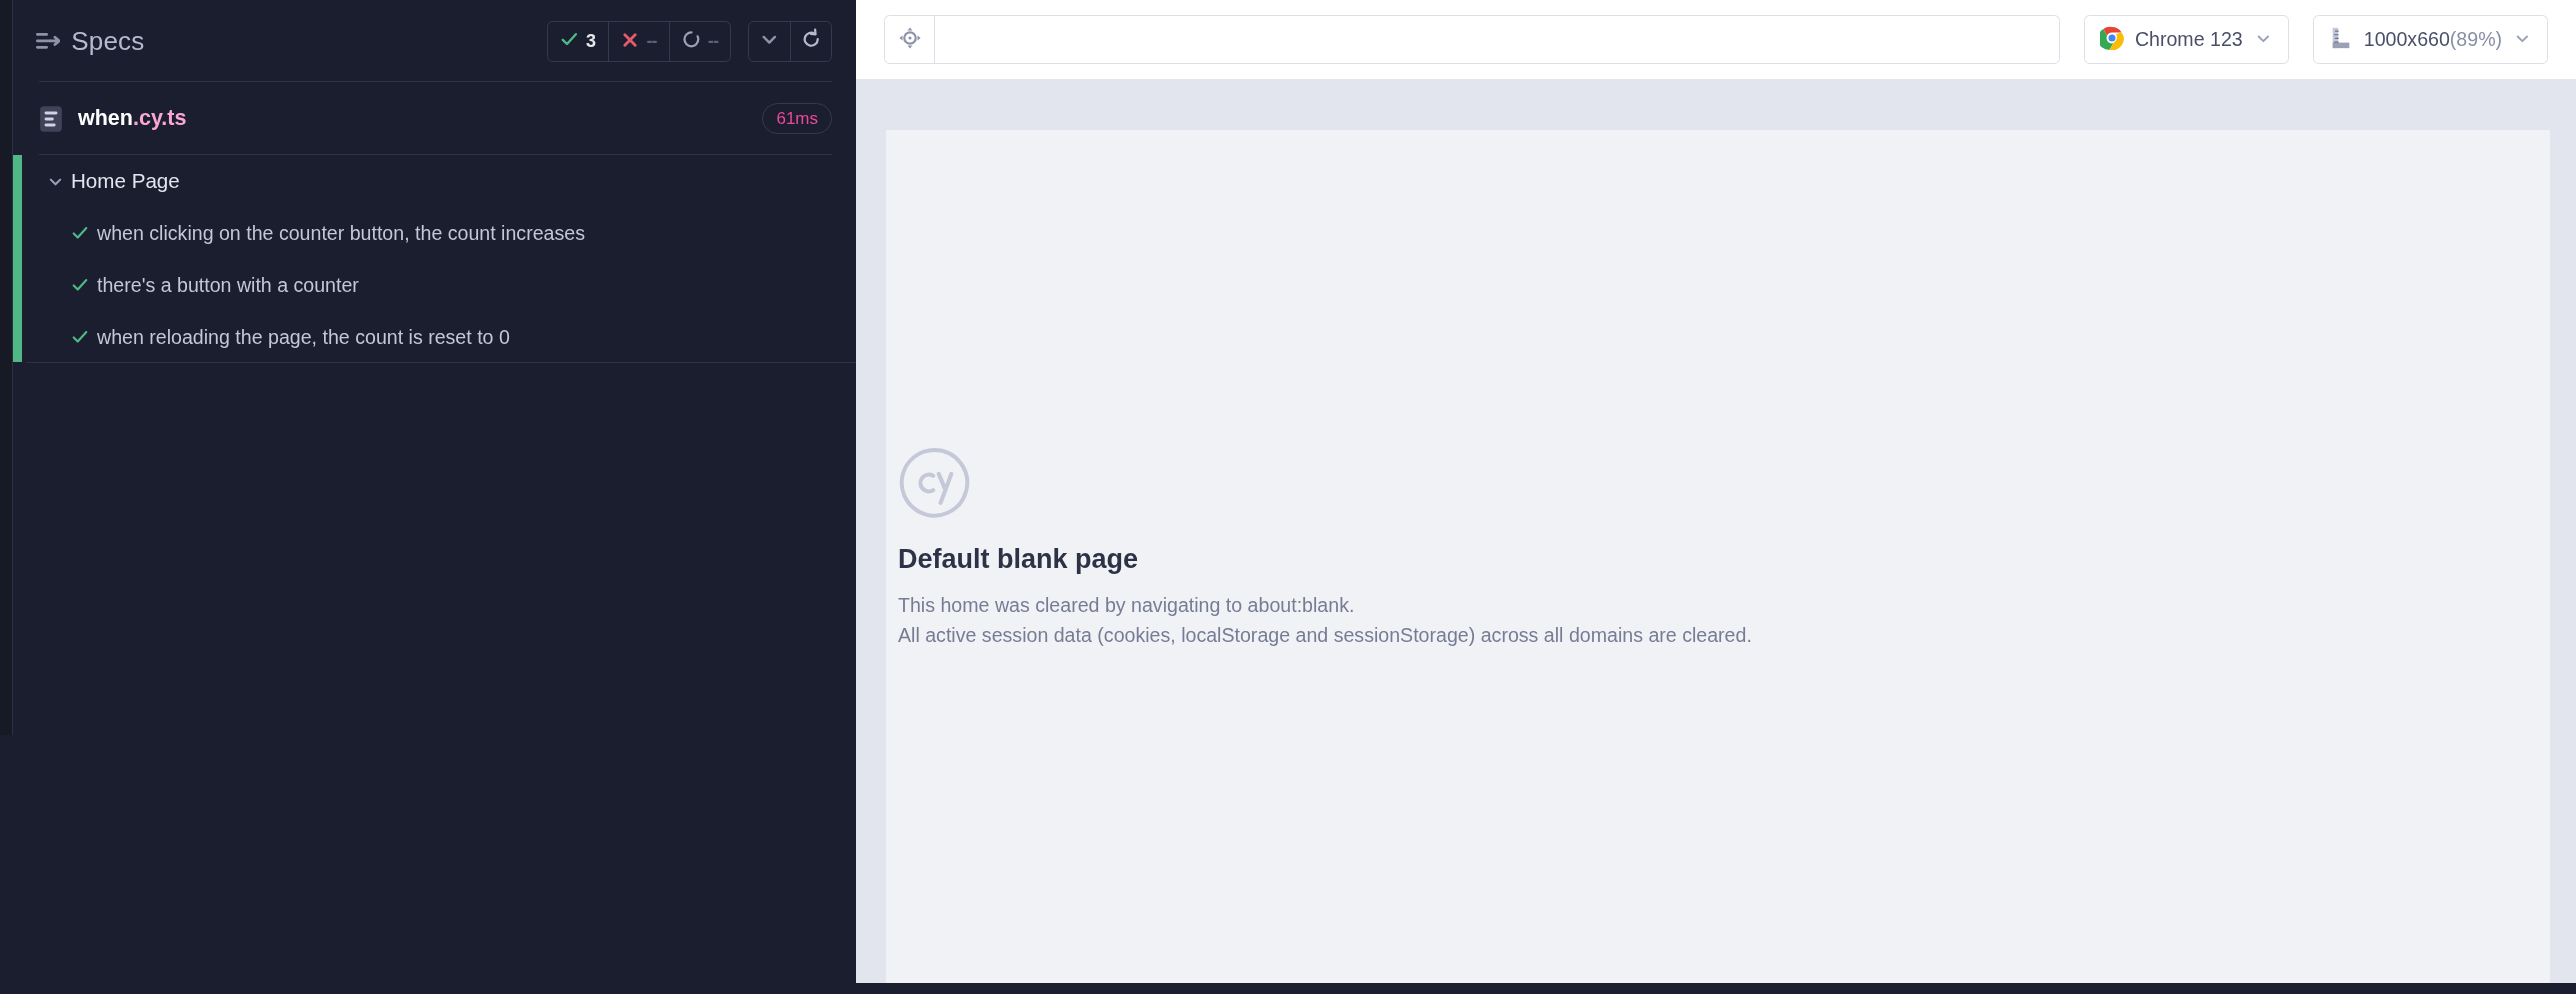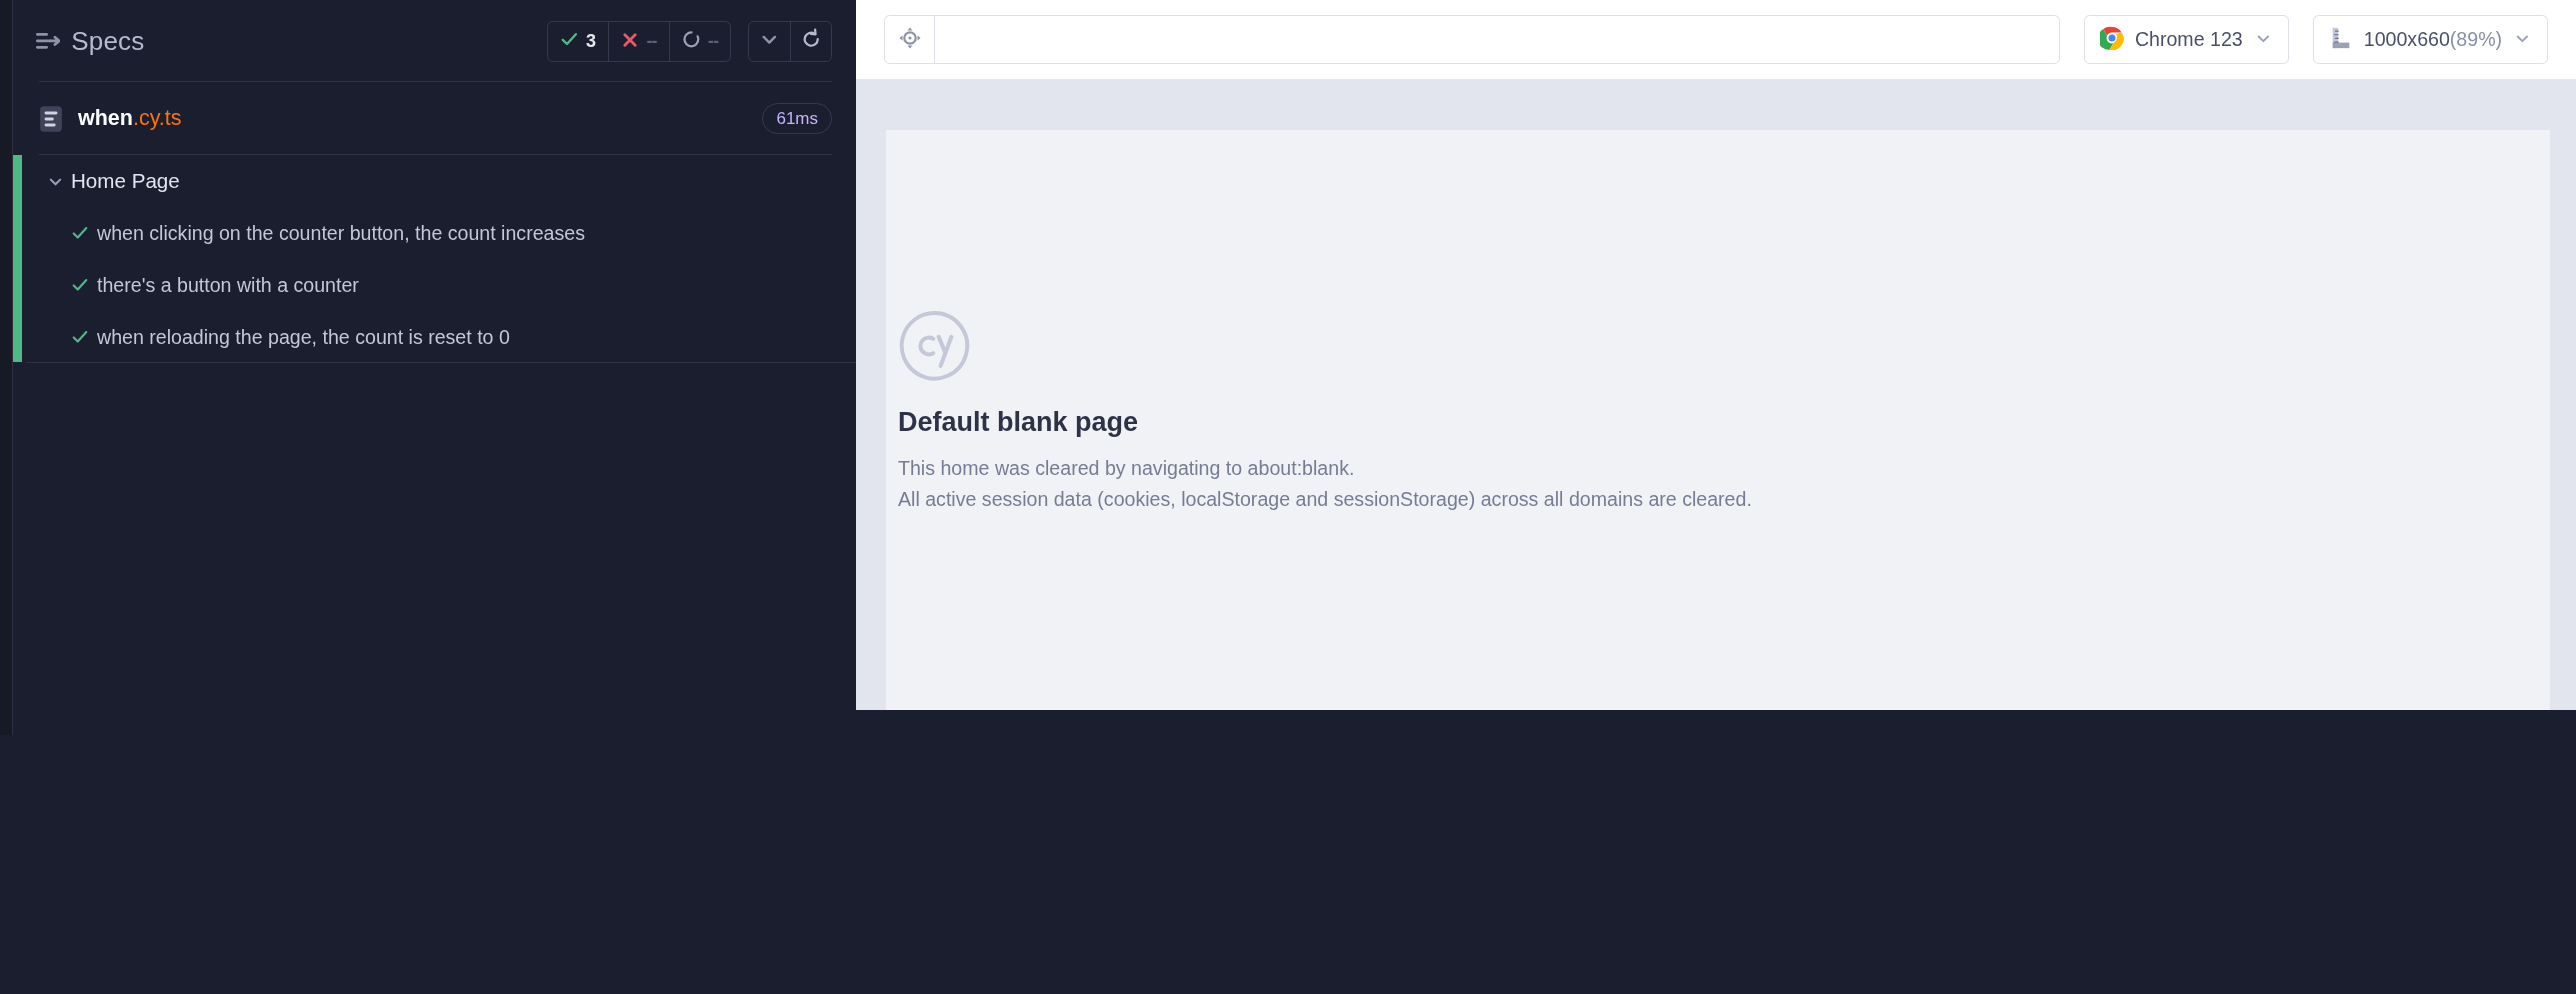--- a/index.html
+++ b/index.html
@@ -88,26 +88,26 @@
     padding: 0 24px 0 26px;
     position: relative;
     cursor: pointer;
   }
   .spec-file-row:after {
     content: ""; position: absolute; left: 26px; right: 24px; bottom: 0;
     height: 0.9px; background: #2e3242;
   }
   .spec-file-icon { margin-right: 15px; display: flex; align-items: center; }
   .spec-name { font-size: 21.5px; color: #fff; font-weight: 600; }
-  .spec-ext  { font-size: 21.5px; color: #f97316; font-weight: 400; }
+  .spec-ext  { font-size: 21.5px; color: #f9a8d4; font-weight: 700; }
   .spec-time {
     margin-left: auto;
     border: 0.9px solid #343a4d;
     border-radius: 17px;
-    color: #c4b5fd;
+    color: #ec4899;
     font-size: 17px;
     padding: 4.7px 13px;
   }
 
   
   .results-block { position: relative; padding: 0; }
   .results-block:after {
     content: ""; position: absolute; left: 13px; right: 0; bottom: 0;
     height: 0.9px; background: #2e3242;
   }
@@ -123,21 +123,21 @@
   .suite-name { font-size: 20.6px; color: #e4e6ef; font-weight: 400; }
   .test-row {
     height: 52px; display: flex; align-items: center;
     padding-left: 58px; cursor: pointer;
   }
   .test-check { width: 26px; display: flex; align-items: center; }
   .test-name { font-size: 19.6px; color: #c3c7d8; font-weight: 400; }
 
   
   .runner-panel {
-    flex: 1 1 auto; height: 710px;
+    flex: 1 1 auto; height: 983px;
     background: #22c55e;
     display: flex; flex-direction: column;
     min-width: 0;
   }
   .runner-toolbar {
     height: 79px; background: #fff;
     display: flex; align-items: center;
     padding: 0 28px;
     gap: 24px;
     flex: 0 0 79px;

